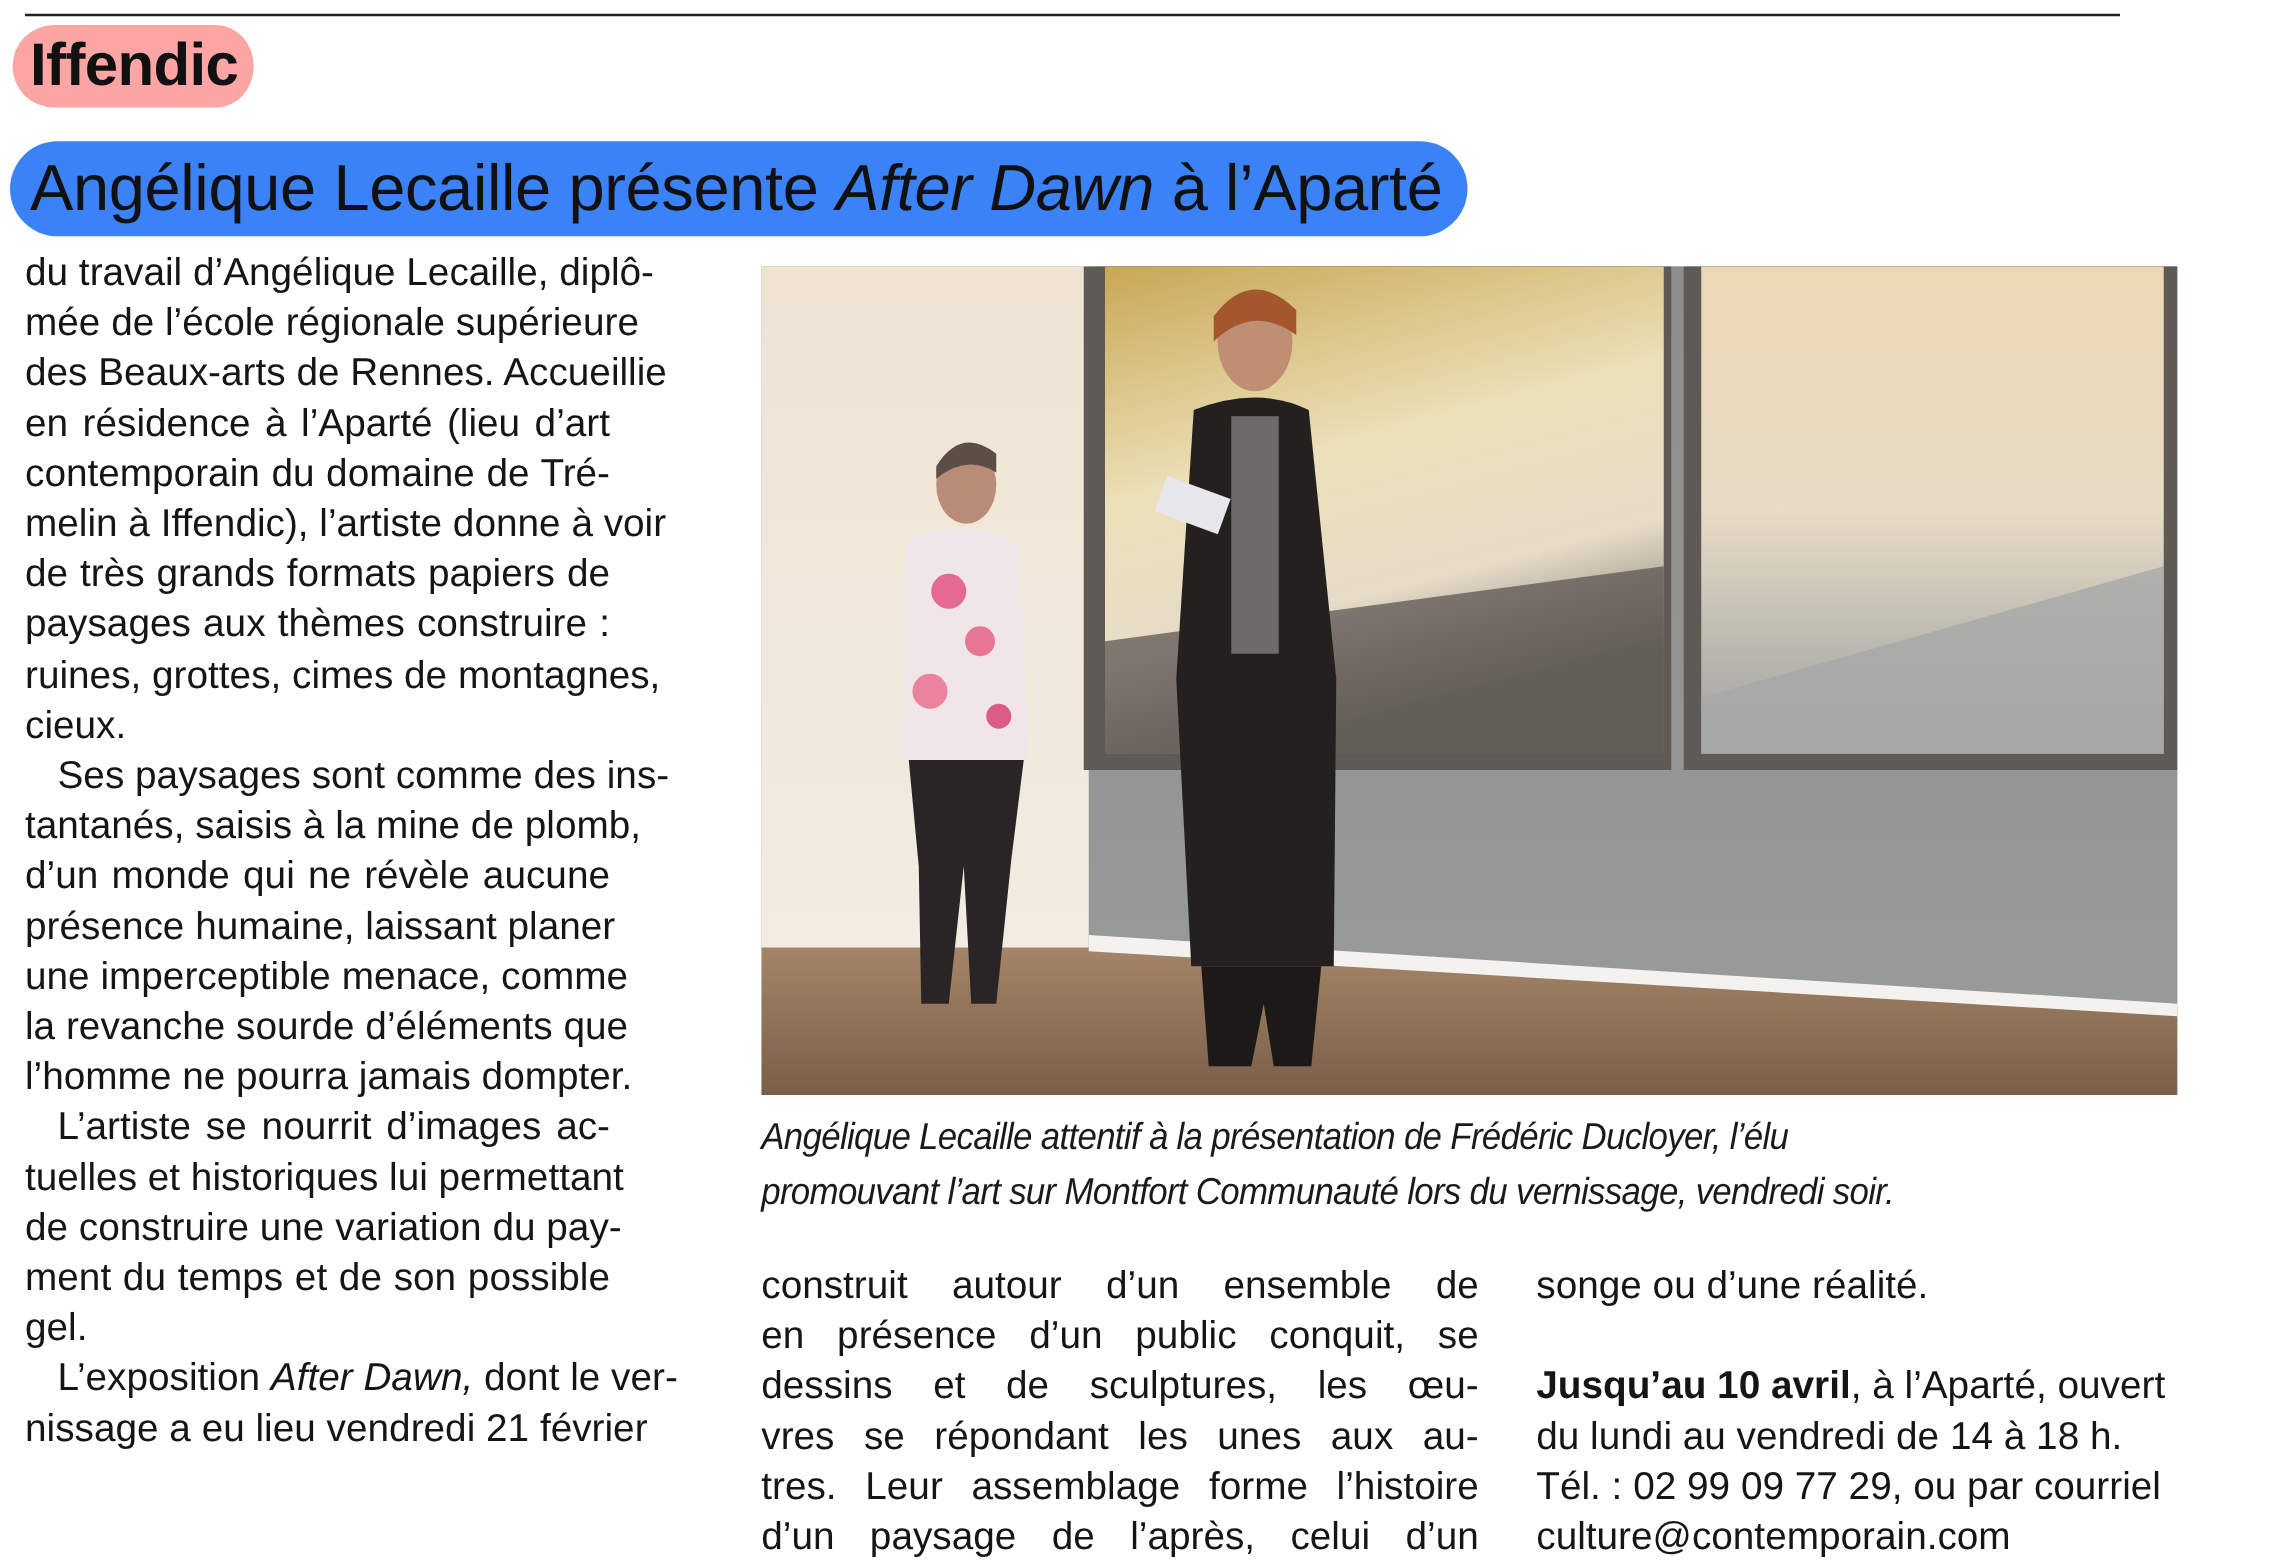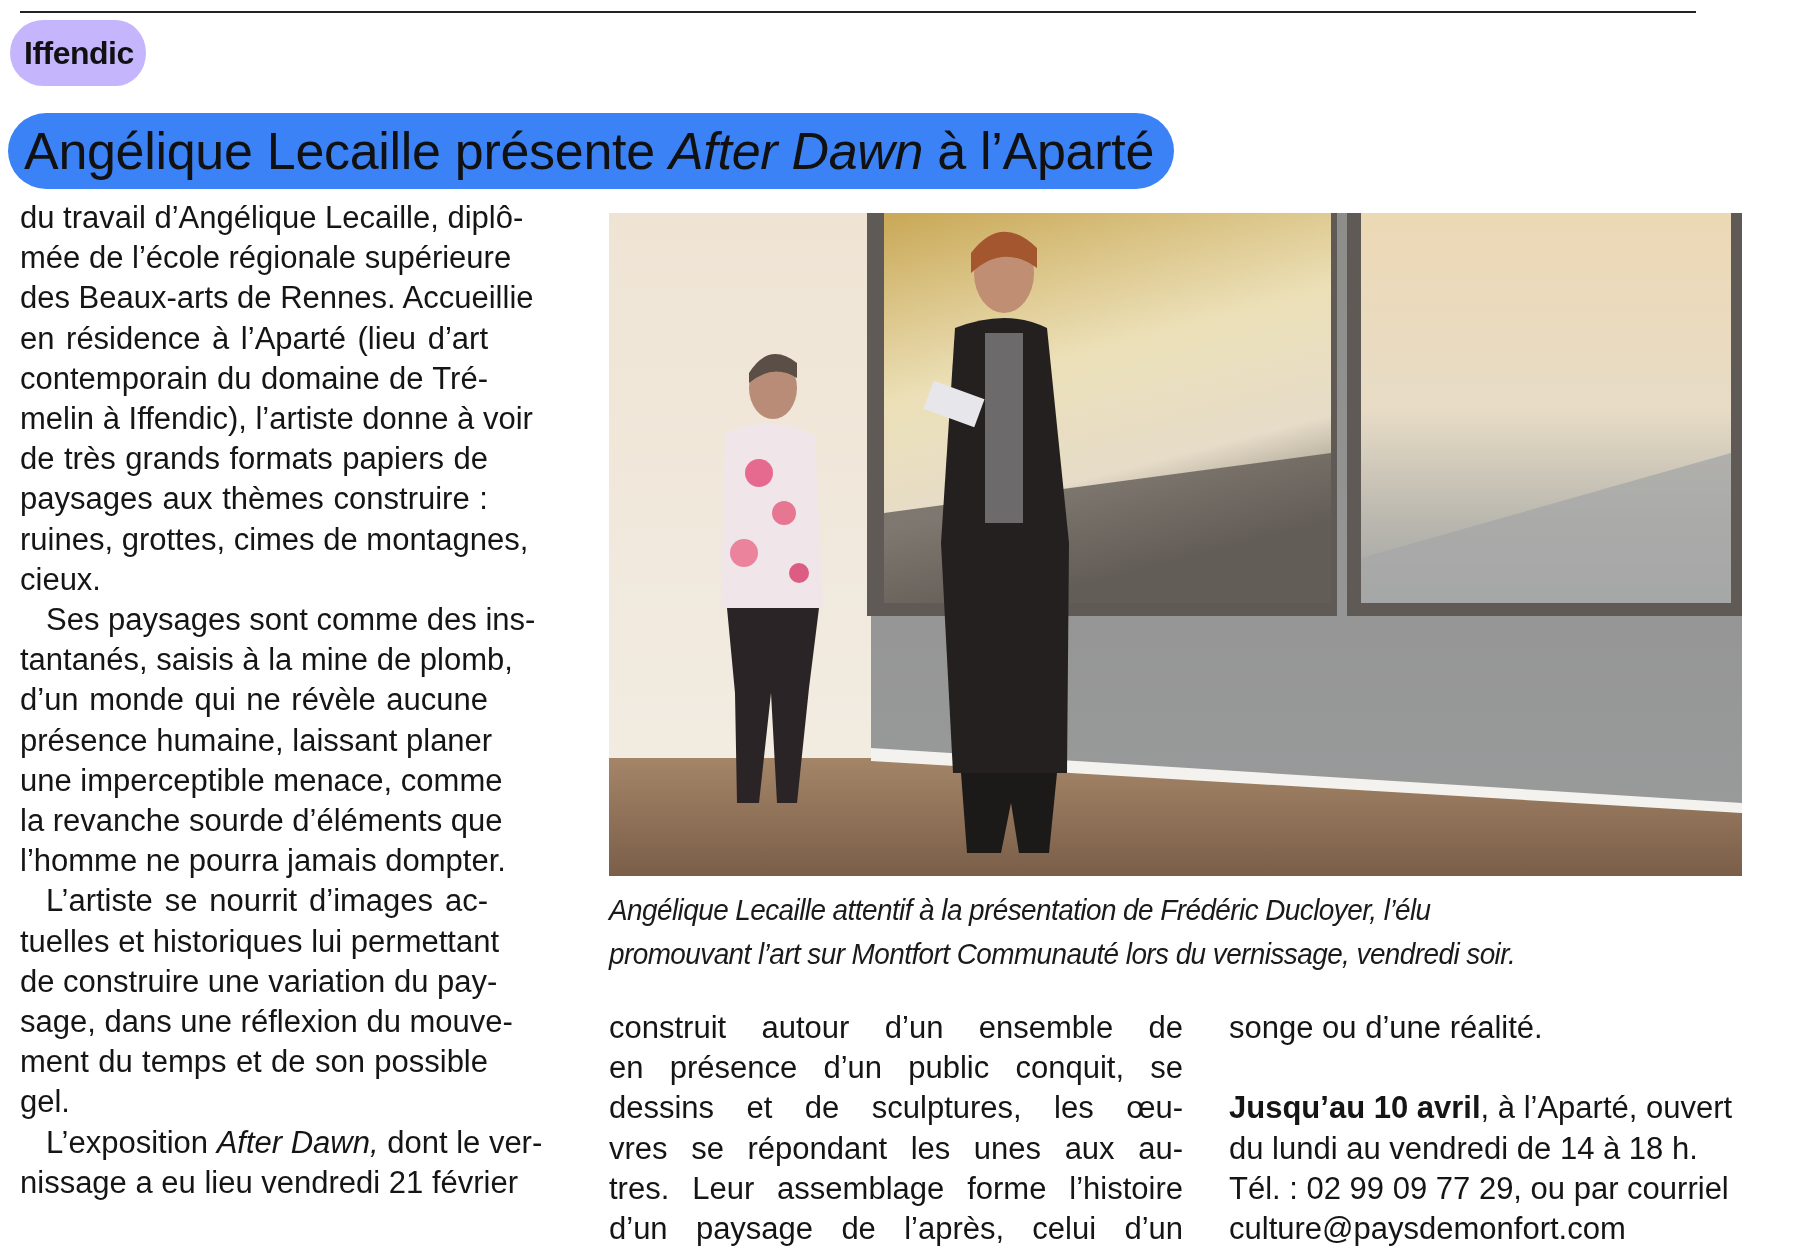--- a/index.html
+++ b/index.html
@@ -1,21 +1,21 @@
 <!DOCTYPE html>
 <html><head>
 <meta charset="utf-8">
 <style>
   html, body { margin:0; padding:0; background:#ffffff; }
   body { width:1820px; height:1254px; position:relative; overflow:hidden;
          font-family:"Liberation Sans", sans-serif; color:#111; }
   .rule { position:absolute; left:20px; top:11px; width:1676px; height:2px; background:#222; }
   .kicker { position:absolute; left:10px; top:20px; height:66px; padding:0 12px 0 14px;
-            background:#c4b5fd; border-radius:33px 30px 30px 33px / 33px 33px 33px 33px;
-            font-weight:bold; font-size:32px; line-height:66px; letter-spacing:-0.5px; }
+            background:#fca5a5; border-radius:33px 30px 30px 33px / 33px 33px 33px 33px;
+            font-weight:bold; font-size:48px; line-height:66px; letter-spacing:-0.5px; }
   .headline { position:absolute; left:8px; top:113px; height:76px; padding:0 20px 0 16px;
               background:#3b82f6; border-radius:38px;
               font-size:52px; line-height:76px; white-space:nowrap; letter-spacing:-0.3px; }
   .headline em { font-style:italic; }
   .col { position:absolute; font-size:31px; line-height:40.2px; text-align:justify;
          hyphens:manual; color:#151515; }
   .col .line { display:block; text-align:justify; text-align-last:justify; white-space:nowrap; }
   .col .line.last { text-align-last:left; }
   .col1 { left:20px; top:198px; width:468px; }
   .col2 { left:609px; top:1008px; width:574px; }
@@ -52,21 +52,20 @@
   <span class="line" style="padding-left:26px">Ses paysages sont comme des ins-</span>
   <span class="line">tantanés, saisis à la mine de plomb,</span>
   <span class="line">d’un monde qui ne révèle aucune</span>
   <span class="line">présence humaine, laissant planer</span>
   <span class="line">une imperceptible menace, comme</span>
   <span class="line">la revanche sourde d’éléments que</span>
   <span class="line last">l’homme ne pourra jamais dompter.</span>
   <span class="line" style="padding-left:26px">L’artiste se nourrit d’images ac-</span>
   <span class="line">tuelles et historiques lui permettant</span>
   <span class="line">de construire une variation du pay-</span>
-  <span class="line">sage, dans une réflexion du mouve-</span>
   <span class="line">ment du temps et de son possible</span>
   <span class="line last">gel.</span>
   <span class="line" style="padding-left:26px; text-align-last:left; white-space:nowrap;"><span>L’exposition </span><em>After Dawn,</em><span> dont le ver-</span></span>
   <span class="line">nissage a eu lieu vendredi 21 février</span>
 </div>
 
 <div class="photo">
   <svg width="1133" height="663" viewBox="0 0 1133 663" xmlns="http://www.w3.org/2000/svg">
     <defs>
       <linearGradient id="wallL" x1="0" y1="0" x2="0" y2="1">
@@ -141,14 +140,14 @@
   <span class="line">tres. Leur assemblage forme l’histoire</span>
   <span class="line">d’un paysage de l’après, celui d’un</span>
 </div>
 
 <div class="col col3">
   <span class="line last">songe ou d’une réalité.</span>
   <span class="line last">&nbsp;</span>
   <span class="line"><b class="bold">Jusqu’au 10 avril</b><span>, à l’Aparté, ouvert</span></span>
   <span class="line">du lundi au vendredi de 14 à 18 h.</span>
   <span class="line">Tél. : 02 99 09 77 29, ou par courriel</span>
-  <span class="line last">culture@paysdemonfort.com</span>
+  <span class="line last">culture@contemporain.com</span>
 </div>
 
 </body></html>

